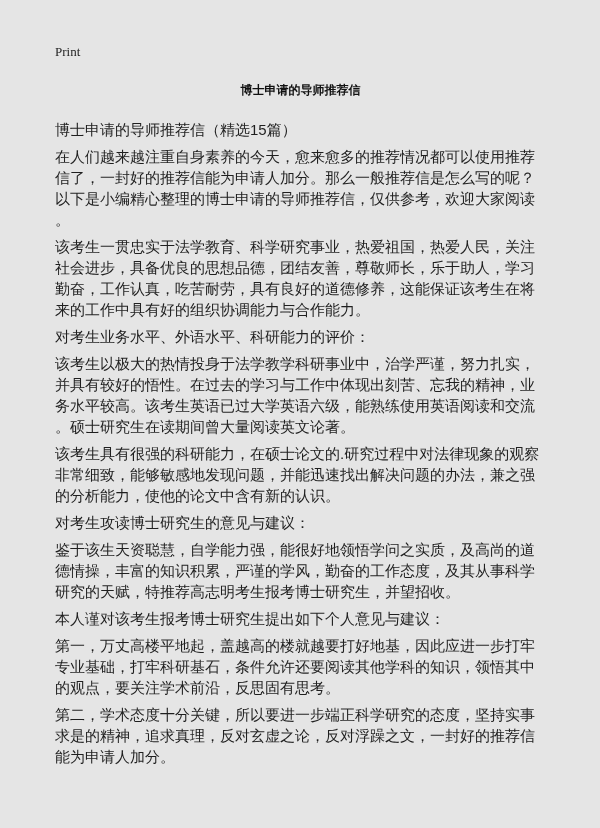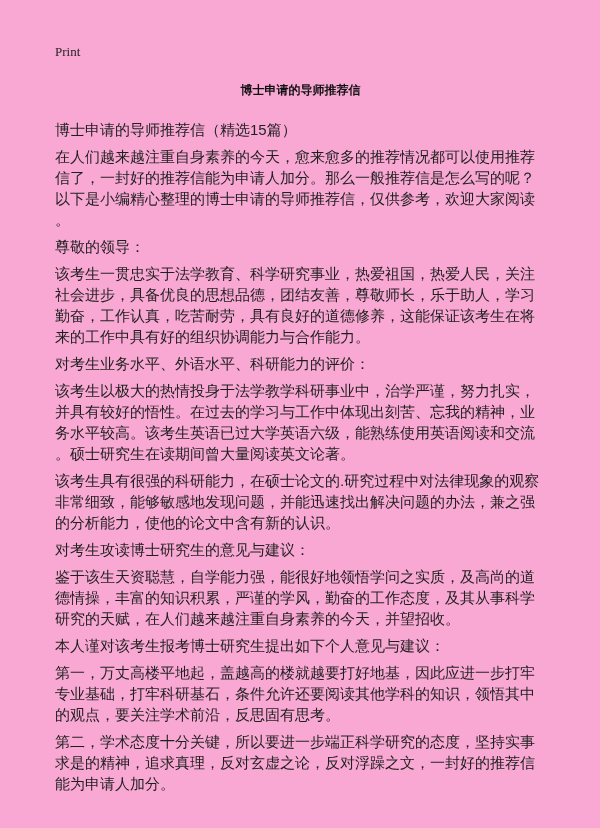--- a/index.html
+++ b/index.html
@@ -5,21 +5,21 @@
   html, body {
     margin: 0;
     padding: 0;
     background: #ffffff;
   }
   .page {
     position: relative;
     width: 600px;
     height: 828px;
     margin: 0 auto;
-    background: #f9a8d4;
+    background: #e5e5e5;
     box-sizing: border-box;
     padding: 42px 54px 0 55px;
     color: #1f1f1f;
     font-family: "Liberation Sans", "DejaVu Sans", sans-serif;
     overflow: hidden;
   }
   .print-label {
     font-family: "Liberation Serif", "DejaVu Serif", serif;
     font-size: 13px;
     line-height: 16px;
@@ -69,26 +69,25 @@
     <span class="print-label">Print</span>
   </div>
 
   <h1 class="doc-title">博士申请的导师推荐信</h1>
 
   <div class="doc-subtitle">博士申请的导师推荐信（精选15篇）</div>
 
   <p class="para">在人们越来越注重自身素养的今天，愈来愈多的推荐情况都可以使用推荐信了，一封好的推荐信能为申请人加分。那么一般推荐信是怎么写的呢？以下是小编精心整理的博士申请的导师推荐信，仅供参考，欢迎大家阅读。</p>
 
 
-  <p class="salutation">尊敬的领导：</p>
 
   <div id="paragraphs">
       <p class="para">该考生一贯忠实于法学教育、科学研究事业，热爱祖国，热爱人民，关注社会进步，具备优良的思想品德，团结友善，尊敬师长，乐于助人，学习勤奋，工作认真，吃苦耐劳，具有良好的道德修养，这能保证该考生在将来的工作中具有好的组织协调能力与合作能力。</p>
       <p class="para">对考生业务水平、外语水平、科研能力的评价：</p>
       <p class="para">该考生以极大的热情投身于法学教学科研事业中，治学严谨，努力扎实，并具有较好的悟性。在过去的学习与工作中体现出刻苦、忘我的精神，业务水平较高。该考生英语已过大学英语六级，能熟练使用英语阅读和交流。硕士研究生在读期间曾大量阅读英文论著。</p>
       <p class="para">该考生具有很强的科研能力，在硕士论文的.研究过程中对法律现象的观察非常细致，能够敏感地发现问题，并能迅速找出解决问题的办法，兼之强的分析能力，使他的论文中含有新的认识。</p>
       <p class="para">对考生攻读博士研究生的意见与建议：</p>
-      <p class="para">鉴于该生天资聪慧，自学能力强，能很好地领悟学问之实质，及高尚的道德情操，丰富的知识积累，严谨的学风，勤奋的工作态度，及其从事科学研究的天赋，在人们越来越注重自身素养的今天，并望招收。</p>
+      <p class="para">鉴于该生天资聪慧，自学能力强，能很好地领悟学问之实质，及高尚的道德情操，丰富的知识积累，严谨的学风，勤奋的工作态度，及其从事科学研究的天赋，特推荐高志明考生报考博士研究生，并望招收。</p>
       <p class="para">本人谨对该考生报考博士研究生提出如下个人意见与建议：</p>
       <p class="para">第一，万丈高楼平地起，盖越高的楼就越要打好地基，因此应进一步打牢专业基础，打牢科研基石，条件允许还要阅读其他学科的知识，领悟其中的观点，要关注学术前沿，反思固有思考。</p>
       <p class="para">第二，学术态度十分关键，所以要进一步端正科学研究的态度，坚持实事求是的精神，追求真理，反对玄虚之论，反对浮躁之文，一封好的推荐信能为申请人加分。</p>
     </div>
 </div>
 
 </body></html>

